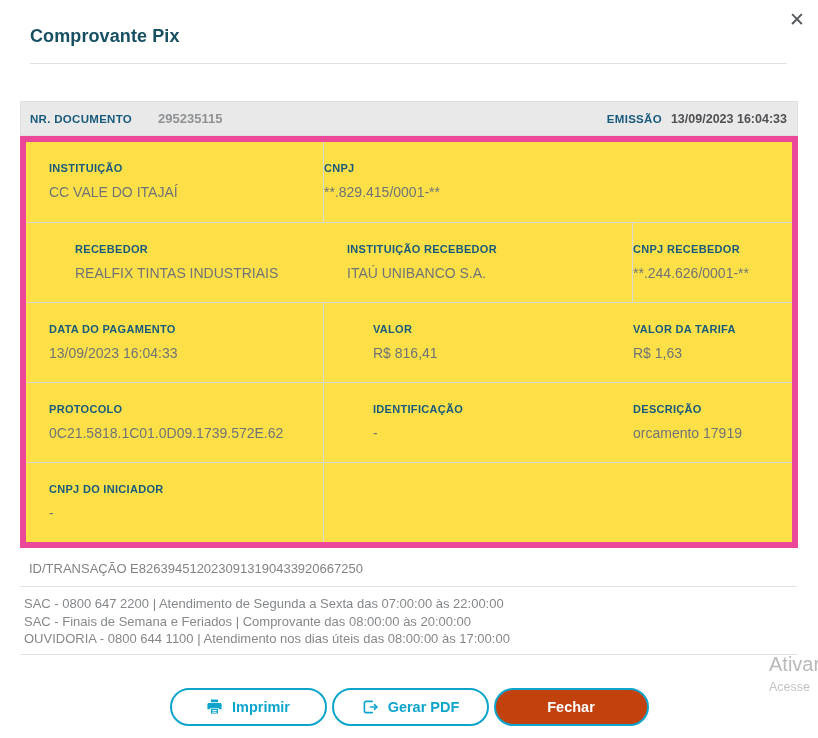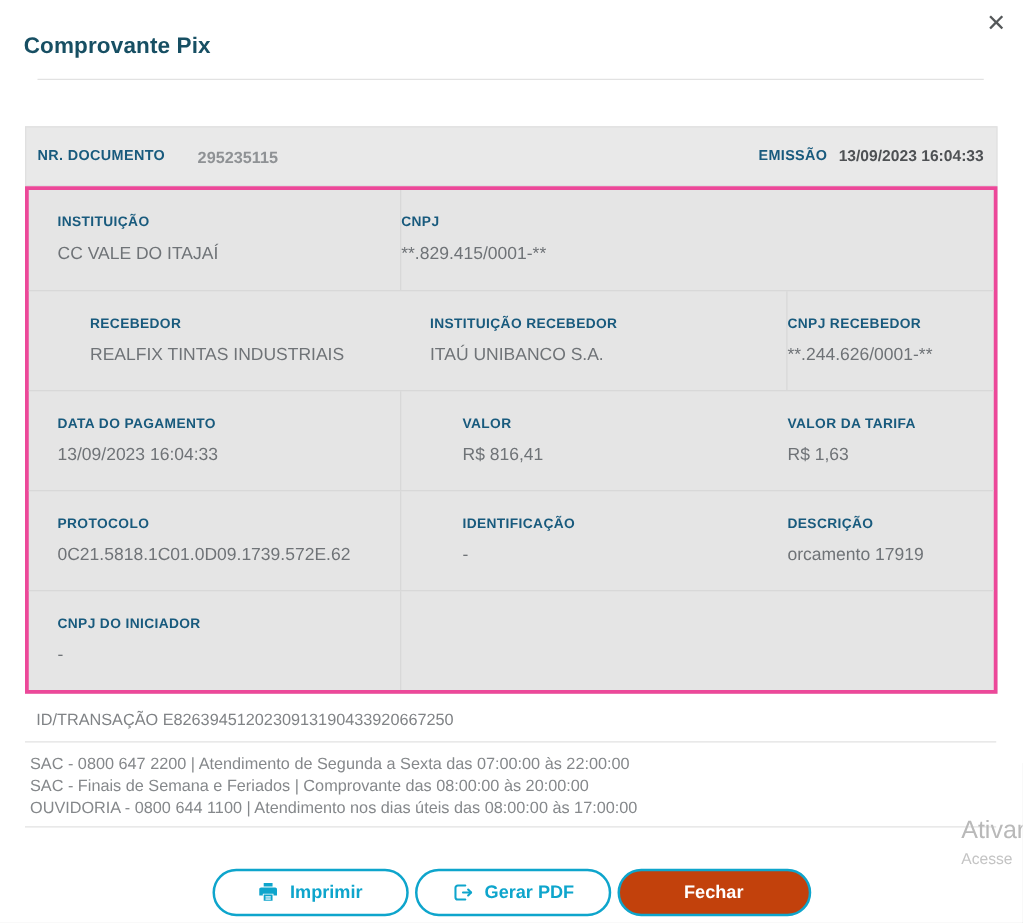--- a/index.html
+++ b/index.html
@@ -3,47 +3,47 @@
 <meta charset="utf-8">
 <style>
   * { margin: 0; padding: 0; box-sizing: border-box; }
   html, body {
     width: 818px; height: 738px;
     background: #ffffff;
     font-family: "Liberation Sans", "DejaVu Sans", sans-serif;
     overflow: hidden;
     position: relative;
   }
-  .modal-header { padding: 26px 30px 0 19px; position: relative; }
+  .modal-header { padding: 26px 30px 0 30px; position: relative; }
   .modal-title {
     font-size: 18px; font-weight: 700; color: #174f63; letter-spacing: 0.1px;
   }
   .close-btn {
     position: absolute; top: 10px; right: 13px;
     background: none; border: none; cursor: pointer;
     font-size: 19px; color: #55585a; line-height: 1;
     font-family: "DejaVu Sans", sans-serif;
   }
   .divider { border: none; border-top: 1px solid #e2e2e2; margin: 0 31px 0 30px; }
   .divider-title { margin-top: 16px; }
 
   .doc-header {
-    margin: 37px 20px 0 20px; height: 48px;
+    margin: 37px 20px 0 20px; height: 35px;
     background: #e9e9e9; border: 1px solid #e0e0e0;
     display: flex; align-items: center;
     padding: 0 10px 0 9px;
     font-size: 11.5px;
   }
   .doc-header .label { color: #185a7d; font-weight: 700; letter-spacing: 0.3px; }
   .doc-header .nr-value { color: #8f9295; font-weight: 600; font-size: 13px; margin-left: 26px; }
   .doc-header .spacer { flex: 1; }
   .doc-header .em-value { color: #4e5154; font-weight: 700; font-size: 12.5px; margin-left: 9px; }
 
   .receipt-table {
-    margin: 0 20px; border: 3px solid #ec4899; background: #e5e5e5;
+    margin: 0 20px; border: 6px solid #ec4899; background: #fde047;
   }
   .receipt-row {
     display: grid; grid-template-columns: 298px 309px 1fr;
     height: 80px;
   }
   .receipt-row + .receipt-row { border-top: 1px solid #d8d8d8; }
   .cell { padding-top: 20px; }
   .cell.c1 { padding-left: 23px; border-right: 1px solid #d8d8d8; }
   .cell.c2 { padding-left: 49px; }
   .cell.c3 { padding-left: 0; }

